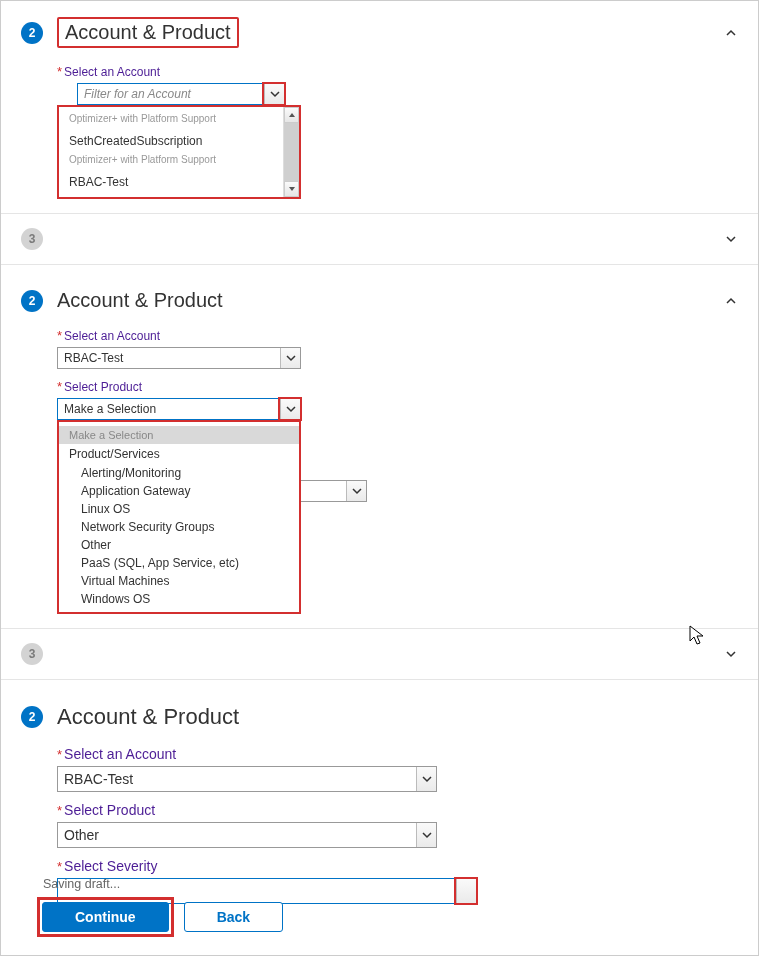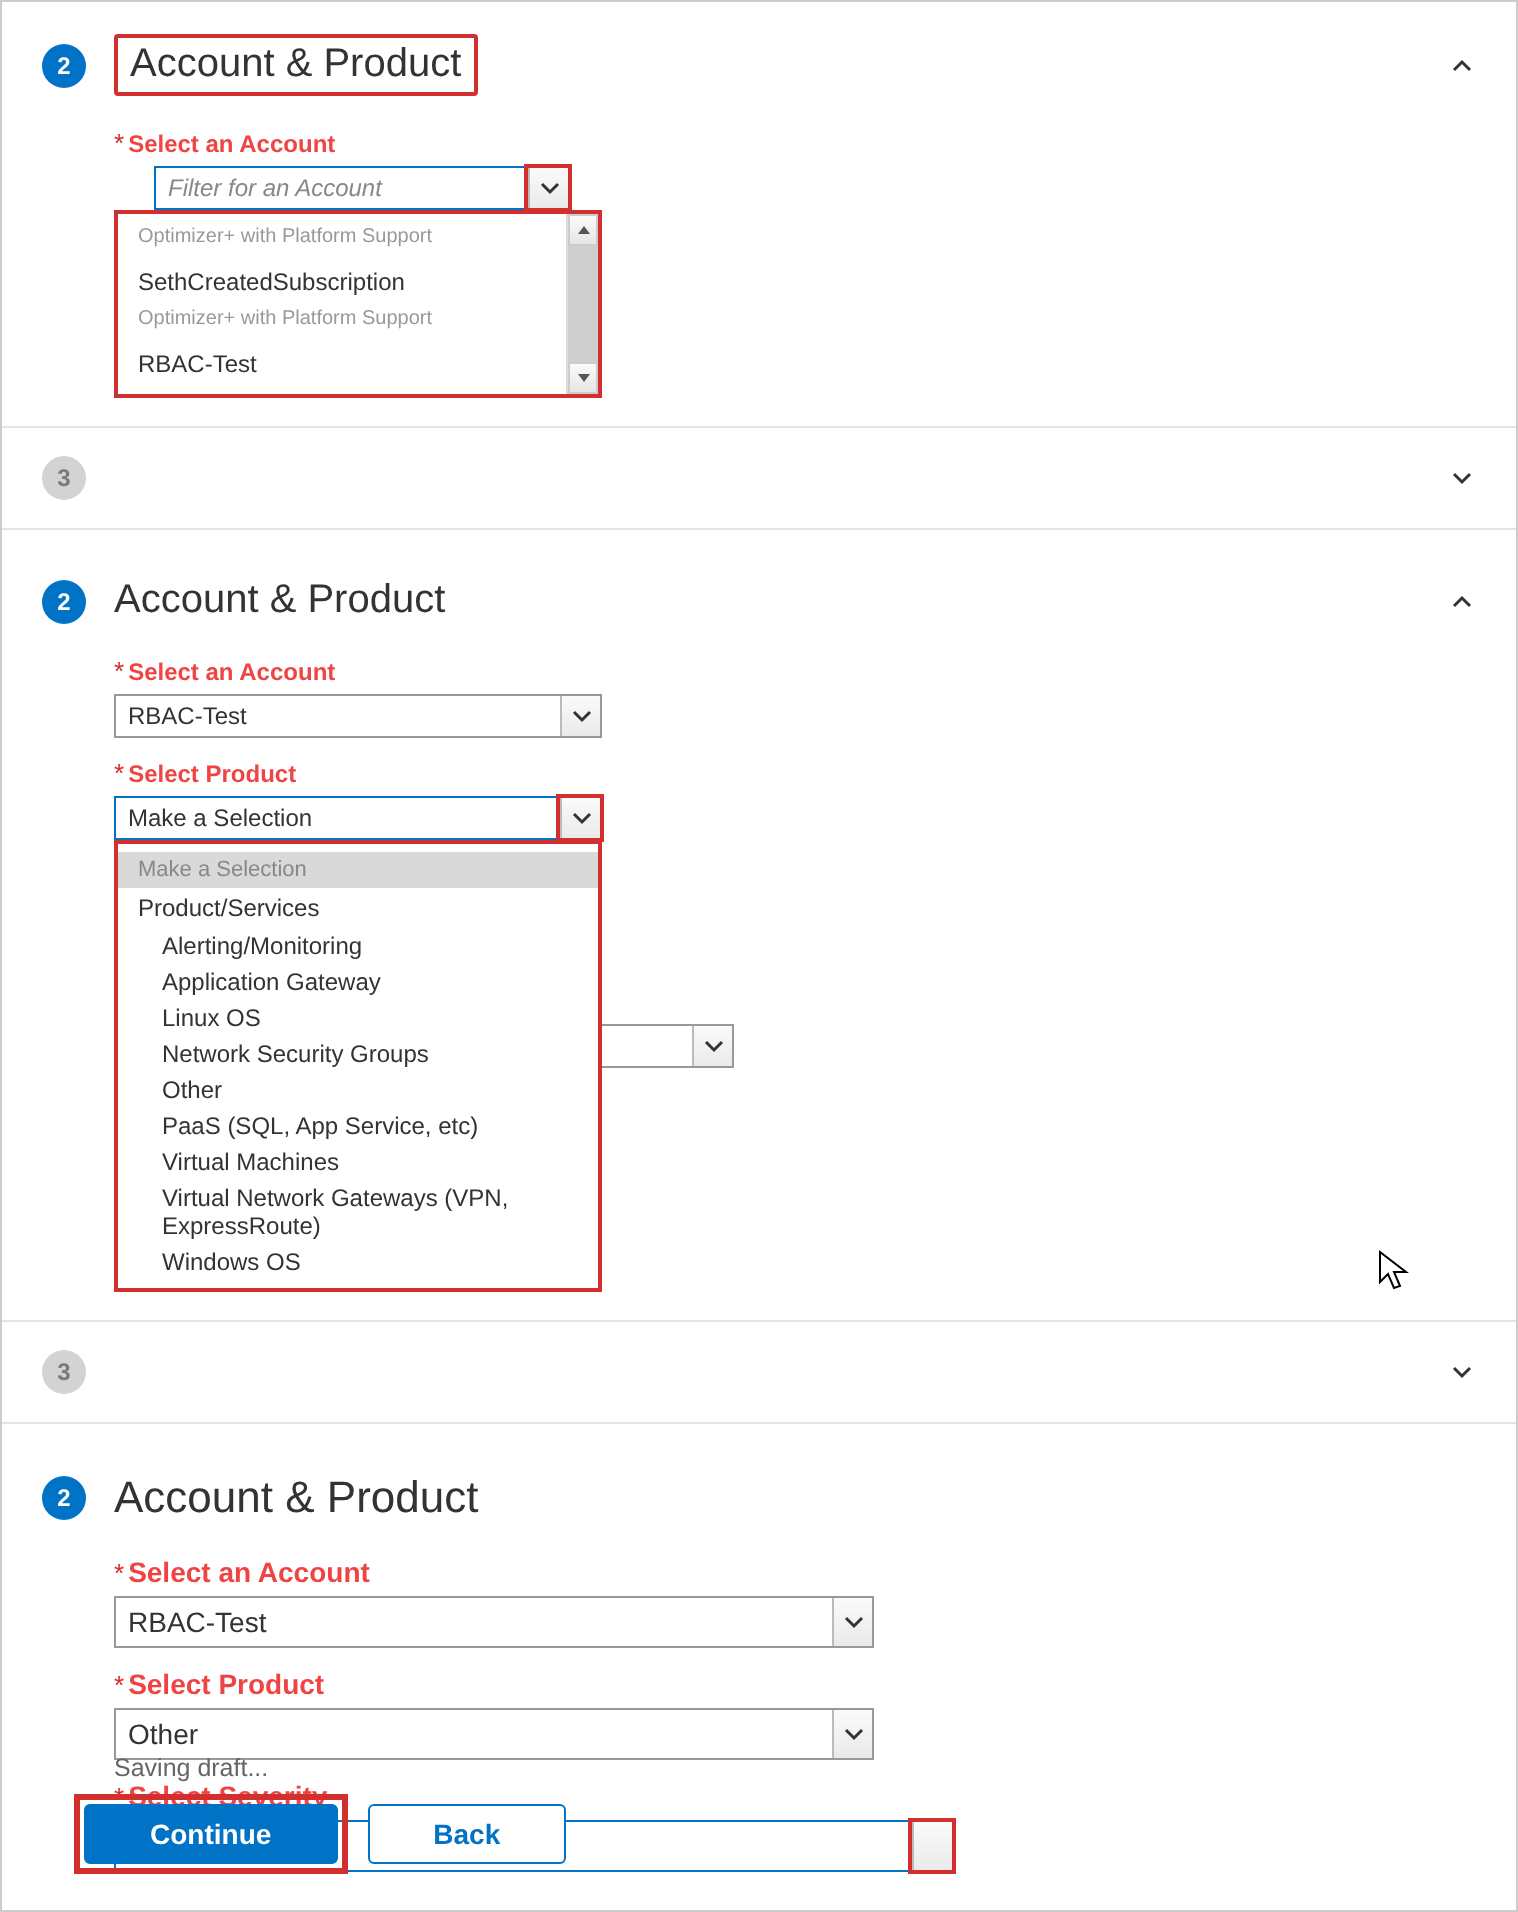--- a/index.html
+++ b/index.html
@@ -56,22 +56,22 @@
     color: #333;
   }
   .caret svg { width: 12px; height: 12px; }
   .field-row {
     margin-left: 36px;
     margin-top: 10px;
     margin-bottom: 4px;
   }
   .field-label {
     font-size: 12px;
-    font-weight: 700;
-    color: #ef4444;
+    font-weight: 400;
+    color: #4c1d95;
   }
   .req { color: #d32f2f; margin-right: 2px; }
   .select-box {
     position: relative;
     border: 1px solid #999;
     height: 22px;
     background: #fff;
     display: flex;
     align-items: center;
     padding: 0 22px 0 6px;
@@ -173,21 +173,21 @@
 
   .footer {
     position: absolute;
     bottom: 18px;
     left: 36px;
   }
   .saving {
     font-size: 12.5px;
     color: #666;
     margin-bottom: 6px;
-    margin-left: 20px;
+    margin-left: 6px;
   }
   .btn-row { display: flex; gap: 10px; align-items: center;}
   .btn {
     height: 30px;
     padding: 0 32px;
     border-radius: 3px;
     font-size: 14px;
     font-weight: 600;
     border: 1px solid #0073c6;
     display: inline-flex;
@@ -310,21 +310,20 @@
     <div class="dropdown-inner" style="max-height:none;">
       <div class="dd-group-header">Make a Selection</div>
       <div class="dd-group-label">Product/Services</div>
       <div class="dd-opt">Alerting/Monitoring</div>
       <div class="dd-opt">Application Gateway</div>
       <div class="dd-opt">Linux OS</div>
       <div class="dd-opt">Network Security Groups</div>
       <div class="dd-opt">Other</div>
       <div class="dd-opt">PaaS (SQL, App Service, etc)</div>
       <div class="dd-opt">Virtual Machines</div>
-      <div class="dd-opt">Virtual Network Gateways (VPN, ExpressRoute)</div>
       <div class="dd-opt">Windows OS</div>
     </div>
   </div>
 
   <div style="position:relative;height:0;">
     <div style="position:absolute;top:-134px;left:0;margin-left:36px;width:310px;height:22px;border:1px solid #999;background:#fff;z-index:-2;">
       <div class="select-arrow" style="right:0;">
         <svg viewBox="0 0 10 10">
             <path d="M1 3 L5 7 L9 3" fill="none" stroke="#333" stroke-width="1.5"></path>
           </svg>

